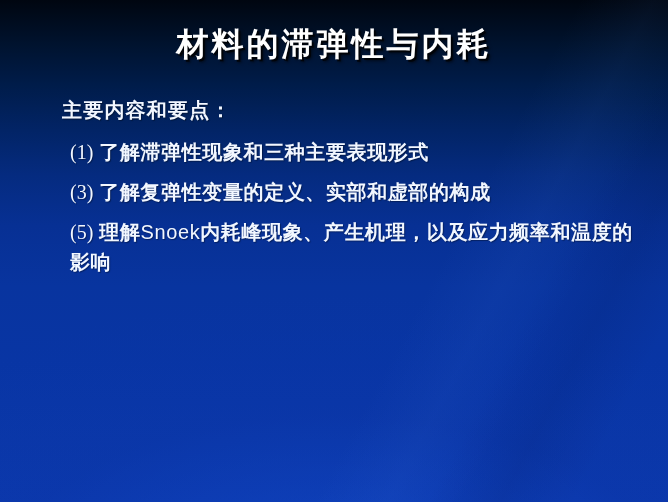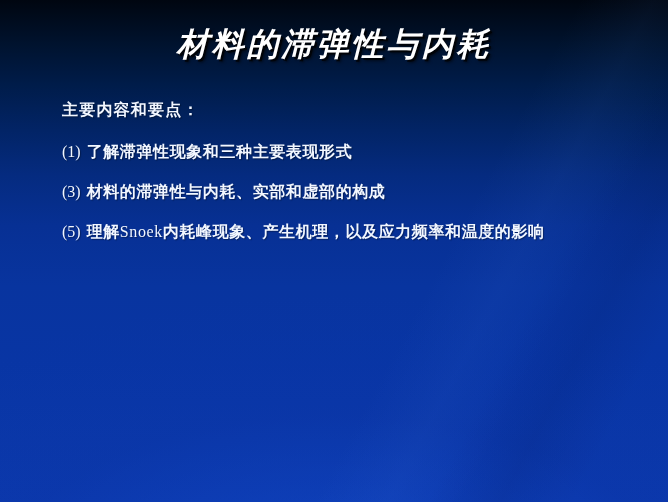--- a/index.html
+++ b/index.html
@@ -48,47 +48,47 @@
     text-align: center;
     color: #ffffff;
     font-size: 32px;
     font-weight: bold;
     letter-spacing: 3px;
     font-family: "DejaVu Serif", "Liberation Serif", serif;
     text-shadow:
        2px 2px 0 rgba(0,0,0,0.75),
        3px 3px 3px rgba(0,0,0,0.55);
     white-space: nowrap;
-    font-style: italic;
   }
 
   #content {
     position: absolute;
     top: 95px;
     left: 62px;
     width: 576px;
     color: #f2f7ff;
-    font-size: 16px;
+    font-size: 20px;
     line-height: 30px;
     letter-spacing: 0.6px;
     text-shadow: 1px 1px 1px rgba(0,0,0,0.35);
   }
   .bullet-line {
     margin-bottom: 10px;
     font-family: "DejaVu Serif", "Liberation Serif", serif;
     font-weight: bold;
+    margin-left: 8px;
   }
   .bullet-line .marker {
     font-family: "Liberation Serif", "DejaVu Serif", serif;
     font-weight: normal;
     letter-spacing: 0;
     margin-right: 6px;
   }
   .bullet-line .latin {
-    font-family: Liberation Serif, serif;
+    font-family: Liberation Sans, sans-serif;
     font-weight: normal;
   }
   #heading-line {
     margin-bottom: 12px;
     font-family: "DejaVu Serif", "Liberation Serif", serif;
     font-weight: bold;
     letter-spacing: 1.2px;
   }
 </style>
 </head>
@@ -103,21 +103,21 @@
   <div id="content">
 
     <div id="heading-line">主要内容和要点：</div>
 
     <div class="bullet-line">
       <span class="marker">(1)</span><span>了解滞弹性现象和三种主要表现形式</span>
     </div>
 
 
     <div class="bullet-line">
-      <span class="marker">(3)</span><span>材料的滞弹性与内耗、实部和虚部的构成</span>
+      <span class="marker">(3)</span><span>了解复弹性变量的定义、实部和虚部的构成</span>
     </div>
 
 
     <div class="bullet-line">
       <span class="marker">(5)</span><span>理解</span><span class="latin">Snoek</span><span>内耗峰现象、产生机理，以及应力频率和温度的影响</span>
     </div>
 
 
   </div>
 </div>

